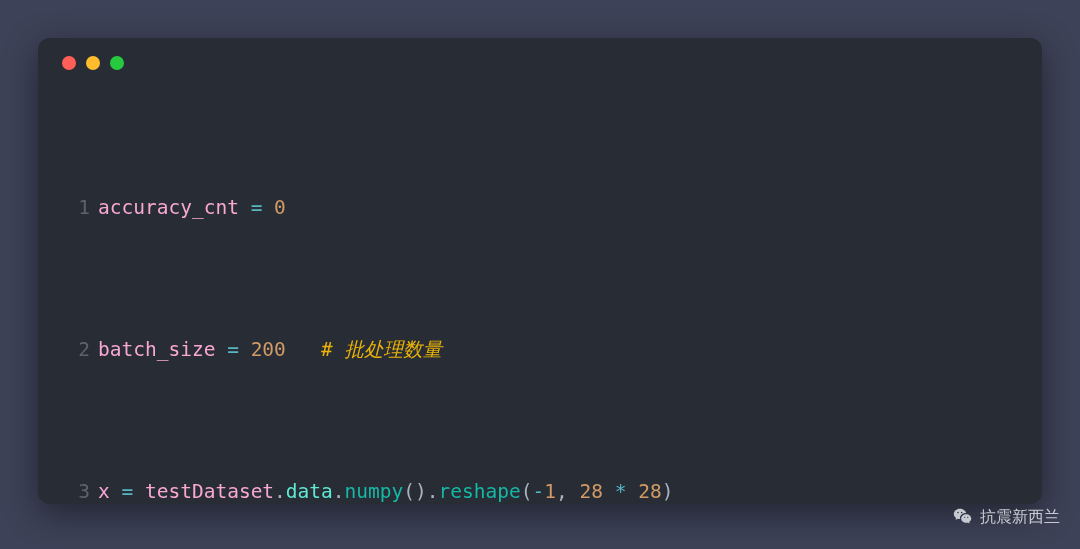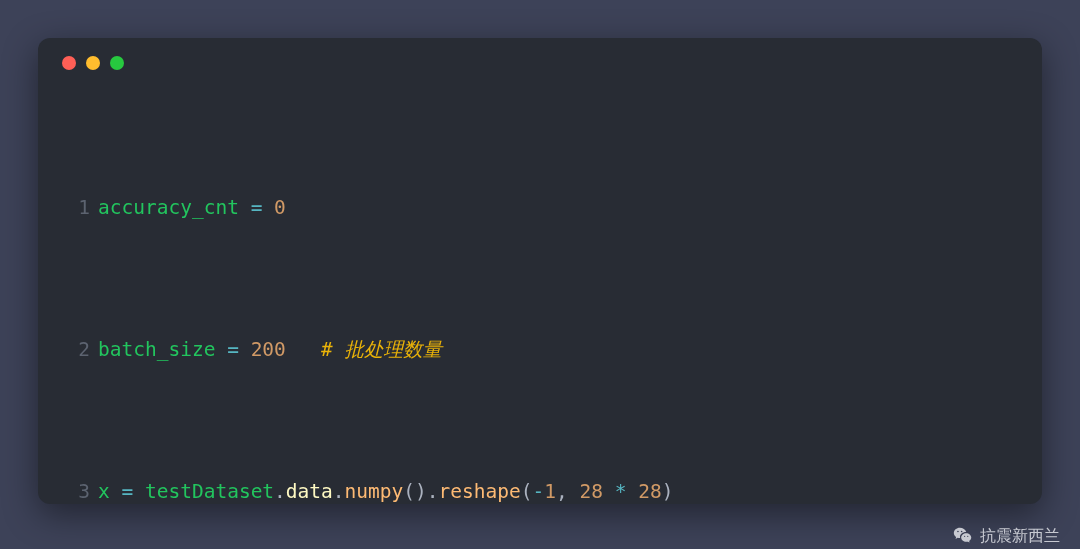--- a/index.html
+++ b/index.html
@@ -59,32 +59,32 @@
     user-select: none;
     flex-shrink: 0;
     padding-right: 8px;
   }
 
   .code-content {
     flex: 1;
   }
 
   
-  .tk-var   { color: #22c55e; }  
+  .tk-var   { color: #f9a8d4; }  
   .tk-num   { color: #d19a66; }  
   .tk-op    { color: #56b6c2; }  
-  .tk-func  { color: #fdba74; } 
-  .tk-attr  { color: #fef9c3; }  
+  .tk-func  { color: #14b8a6; } 
+  .tk-attr  { color: #5eead4; }  
   .tk-cmt   { color: #eab308; font-style: italic; }  
   .tk-punct { color: #abb2bf; }
 
   .watermark {
     position: absolute;
     right: 20px;
-    bottom: 2px;
+    bottom: 21px;
     display: flex;
     align-items: center;
     gap: 6px;
     color: #c7c9d1;
     font-family: -apple-system, "PingFang SC", "Microsoft YaHei", sans-serif;
     font-size: 16px;
   }
   .watermark-icon {
     width: 22px;
     height: 22px;

